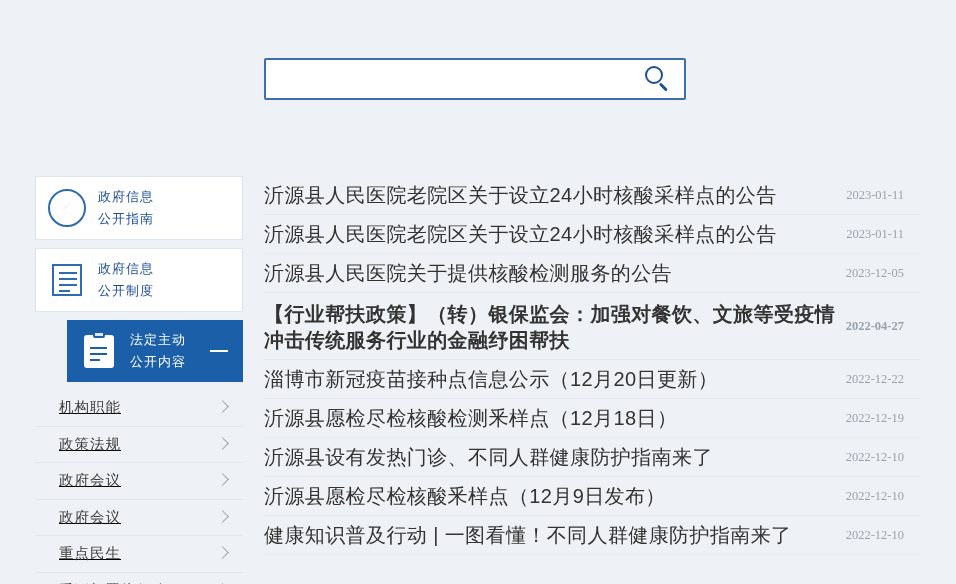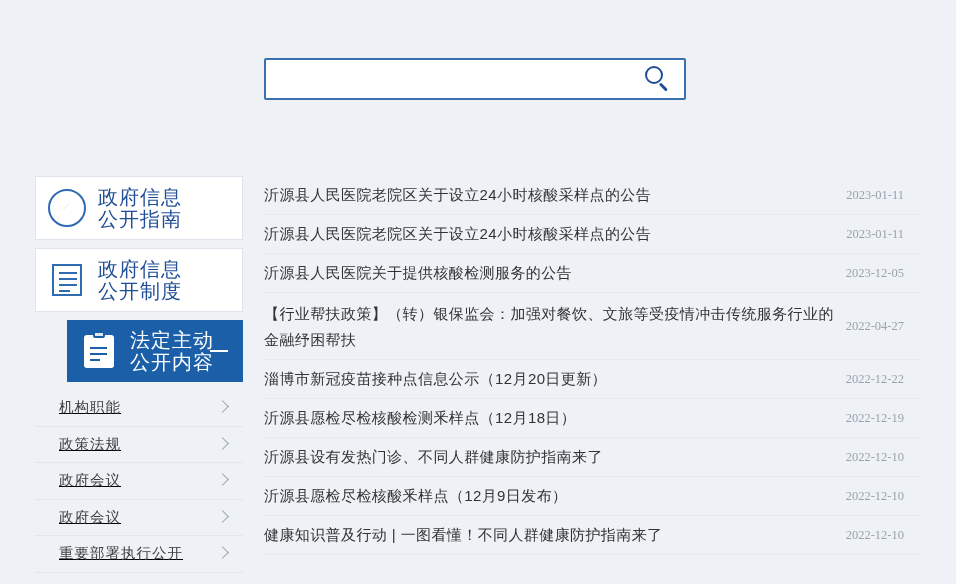--- a/index.html
+++ b/index.html
@@ -105,21 +105,21 @@
     box-sizing: border-box;
   }
   .side-card .ico {
     width: 62px;
     display: flex;
     align-items: center;
     justify-content: center;
     flex: none;
   }
   .side-card .lbl {
-    font-size: 20px;
+    font-size: 13px;
     color: #1f4e96;
     line-height: 22px;
     letter-spacing: 1px;
     white-space: pre-line;
   }
 
   .side-card.active {
     background: #1b5fa8;
     border-color: #1b5fa8;
     height: 62px;
@@ -247,37 +247,37 @@
   .row {
     position: relative;
     min-height: 38px;
     border-bottom: 1px solid #e6e9ee;
     display: flex;
     align-items: center;
     padding-right: 84px;
     box-sizing: border-box;
   }
   .row .title {
-    font-size: 15px;
+    font-size: 20px;
     color: #333333;
     line-height: 26px;
     letter-spacing: 0.4px;
     cursor: pointer;
     padding: 6px 0;
   }
   .row .date {
     position: absolute;
     right: 16px;
     top: 50%;
     transform: translateY(-50%);
     font-size: 12.5px;
     color: #9aa3ad;
     font-family: "Liberation Serif", serif;
   }
-  .row.tall { min-height: 64px; align-items: flex-start; }
+  .row.tall { min-height: 64px; align-items: flex-start; font-weight: bold; }
   .row.tall .title { padding-top: 8px; }
 </style>
 </head>
 <body>
 
 <div class="page">
 
   <div class="search-wrap">
     <div class="search-box">
       <input class="search-input" type="text" value="" placeholder="" style="">
@@ -336,20 +336,24 @@
     </div>
     <div class="sub-item">
       <span class="txt">政府会议</span>
       <span class="chev"></span>
     </div>
     <div class="sub-item">
       <span class="txt">政府会议</span>
       <span class="chev"></span>
     </div>
     <div class="sub-item">
+      <span class="txt">重点民生</span>
+      <span class="chev"></span>
+    </div>
+    <div class="sub-item">
       <span class="txt">重要部署执行公开</span>
       <span class="chev"></span>
     </div>
   </div>
 
   <div class="list">
     <div class="row">
       <span class="title">沂源县人民医院老院区关于设立24小时核酸采样点的公告</span>
       <span class="date">2023-01-11</span>
     </div>

